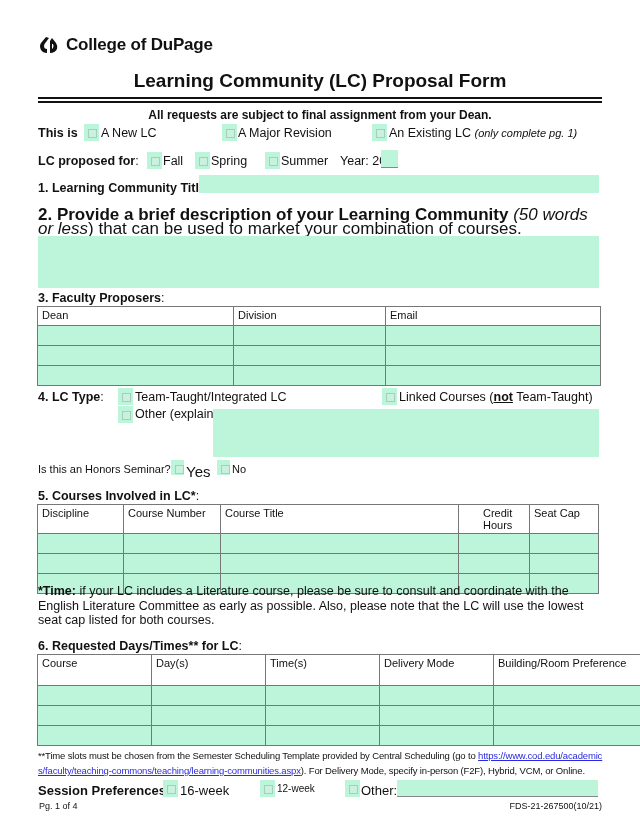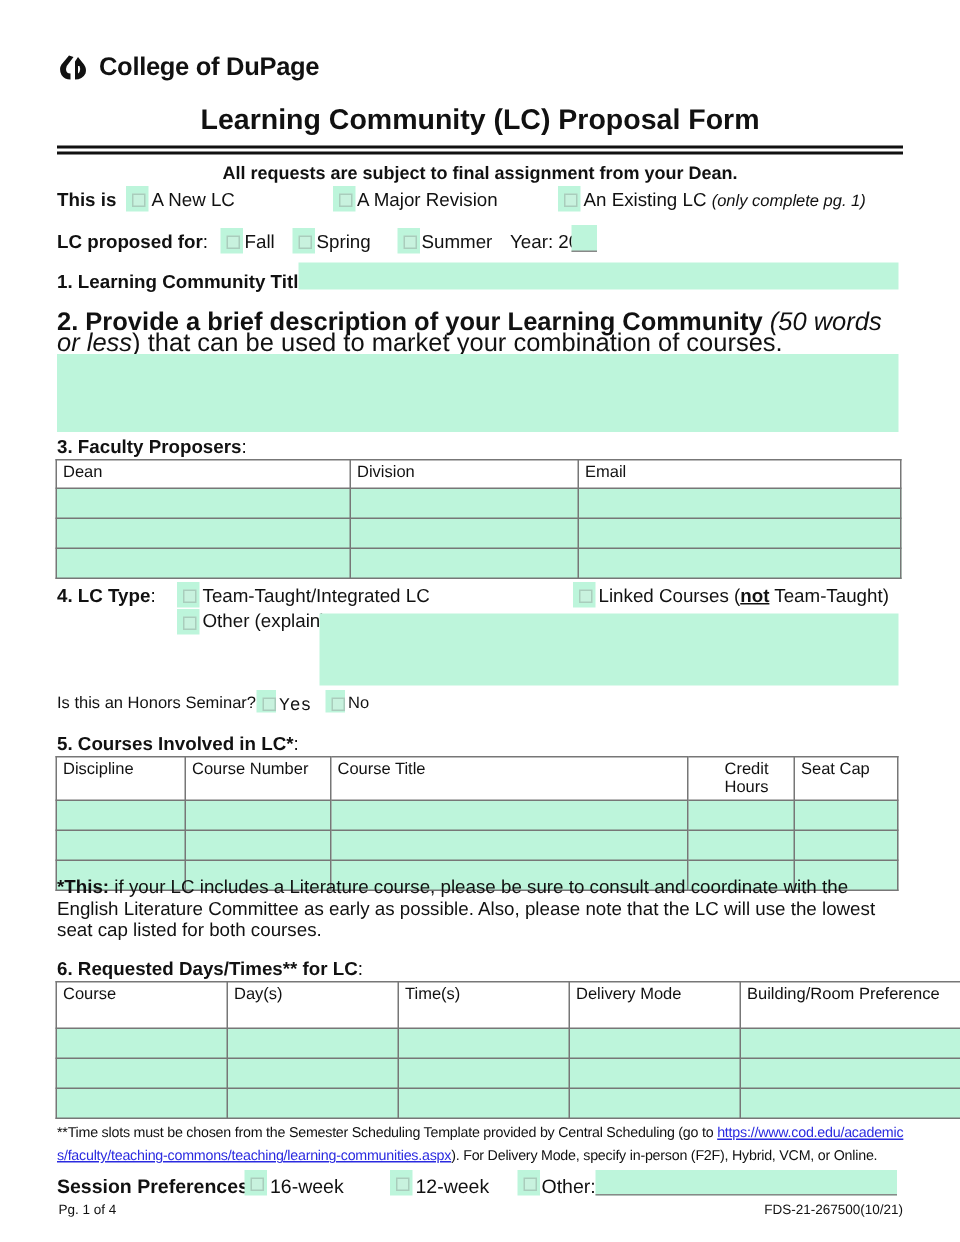--- a/index.html
+++ b/index.html
@@ -99,21 +99,21 @@
 <div class="cb" style="left:382px; top:388px;"></div>
 <div class="lbl" style="left:399px; top:390px;">
   <span>Linked Courses (</span><span class="b" style="text-decoration:underline;">not</span><span> Team-Taught)</span>
 </div>
 <div class="cb" style="left:118px; top:406px;"></div>
 <div class="lbl" style="left:135px; top:407px;">Other (explain):</div>
 <div class="abs fill" style="left:213px; top:409px; width:386px; height:48px;"></div>
 
 <div class="lbl" style="left:38px; top:463px; font-size:11px;">Is this an Honors Seminar?</div>
 <div class="cb" style="left:171px; top:460px; width:13px; height:15px;"></div>
-<div class="lbl" style="left:186px; top:463px; font-size:12px;font-family:Liberation Mono, monospace;">Yes</div>
+<div class="lbl" style="left:186px; top:463px; font-size:15px;">Yes</div>
 <div class="cb" style="left:217px; top:460px; width:13px; height:15px;"></div>
 <div class="lbl" style="left:232px; top:463px; font-size:11px;">No</div>
 
 <div class="lbl" style="left:38px; top:489px;"><span class="b">5.  Courses Involved in LC*</span>:</div>
 <table class="grid" style="left:37px; top:504px; width:562px;">
   <tbody>
       <tr style="height:19px;">
     <td style="width:86px;">Discipline</td>
     <td style="width:97px;">Course Number</td>
     <td style="width:238px;">Course Title</td>
@@ -138,21 +138,21 @@
     <td class="f"></td>
     <td class="f"></td>
     <td class="f"></td>
     <td class="f"></td>
     <td class="f"></td>
   </tr>
 </tbody>
   </table>
 
 <div class="abs" style="left:38px; top:584px; width:566px; font-size:12.5px; line-height:14.5px;">
-  <span class="b">*This:</span><span> if your LC includes a Literature course, please be sure to consult and coordinate with the English Literature Committee as early as possible.  Also, please note that the LC will use the lowest seat cap listed for both courses.</span>
+  <span class="b">*Time:</span><span> if your LC includes a Literature course, please be sure to consult and coordinate with the English Literature Committee as early as possible.  Also, please note that the LC will use the lowest seat cap listed for both courses.</span>
 </div>
 
 <div class="lbl" style="left:38px; top:639px;"><span class="b">6.  Requested Days/Times** for LC</span>:</div>
 <table class="grid" style="left:37px; top:654px; width:620px;">
   <tbody>
       <tr style="height:31px;">
     <td style="width:114px;">Course</td>
     <td style="width:114px;">Day(s)</td>
     <td style="width:114px;">Time(s)</td>
     <td style="width:114px;">Delivery Mode</td>
@@ -183,19 +183,19 @@
   </table>
 
 <div class="abs" style="left:38px; top:748px; width:566px; font-size:9.5px; line-height:15px; letter-spacing:-0.15px;">
   <span>**Time slots must be chosen from the Semester Scheduling Template provided by Central Scheduling (go to </span><a class="link" style="word-break:break-all;">https://www.cod.edu/academics/faculty/teaching-commons/teaching/learning-communities.aspx</a><span>). For Delivery Mode, specify in-person (F2F), Hybrid, VCM, or Online.</span>
 </div>
 
 <div class="lbl b" style="left:38px; top:783px; font-size:13px;">Session Preferences</div>
 <div class="cb" style="left:163px; top:780px;"></div>
 <div class="lbl" style="left:180px; top:783px; font-size:13px;">16-week</div>
 <div class="cb" style="left:260px; top:780px;"></div>
-<div class="lbl" style="left:277px; top:783px; font-size:13px;">12-week</div>
+<div class="lbl" style="left:277px; top:783px; font-size:10px;">12-week</div>
 <div class="cb" style="left:345px; top:780px;"></div>
 <div class="lbl" style="left:361px; top:783px; font-size:13px;">Other:</div>
 <div class="abs fill" style="left:397px; top:780px; width:201px; height:17px; border-bottom:1px solid #888;"></div>
 
 <div class="lbl" style="left:39px; top:801px; font-size:9px;">Pg. 1 of 4</div>
 <div class="lbl" style="right:38px; top:801px; font-size:9px;">FDS-21-267500(10/21)</div>
 
 </body></html>

